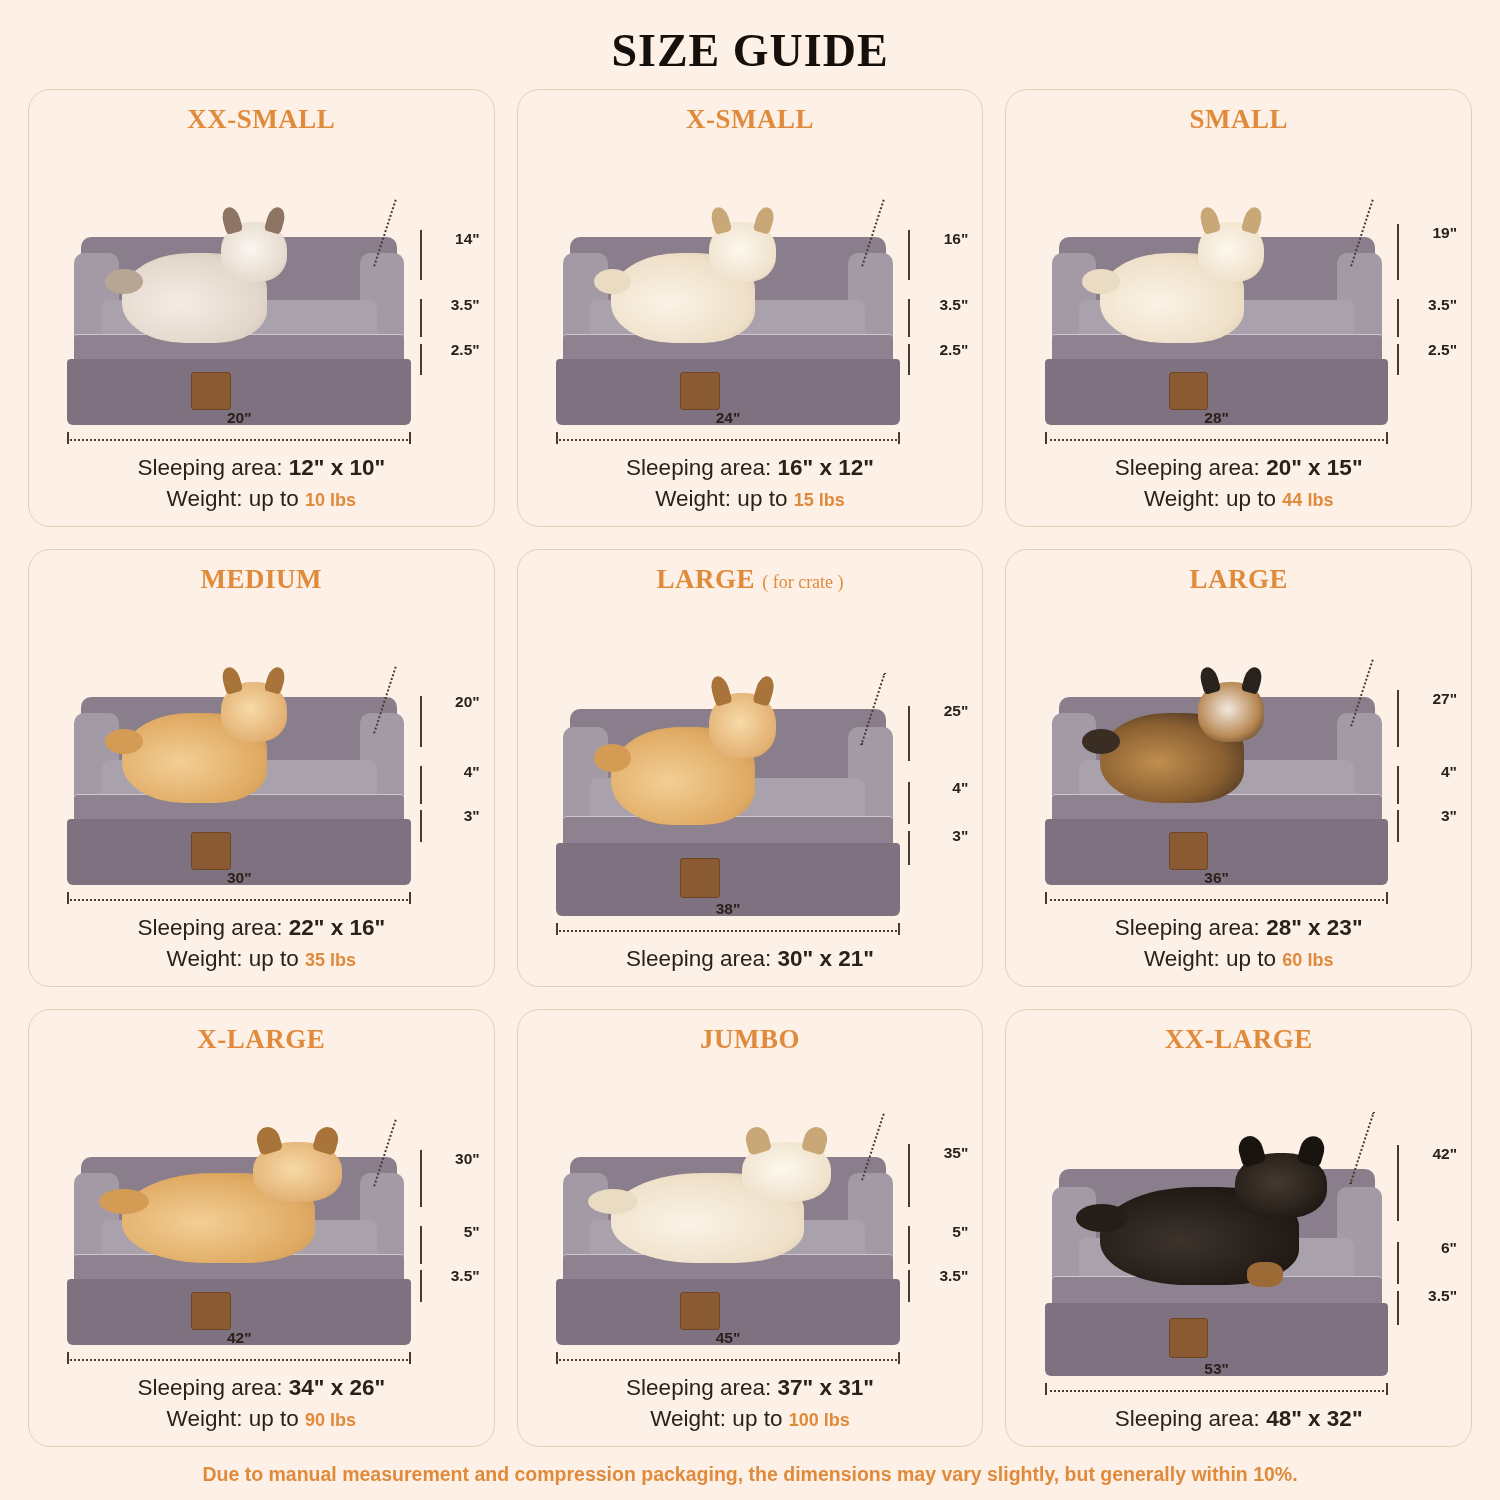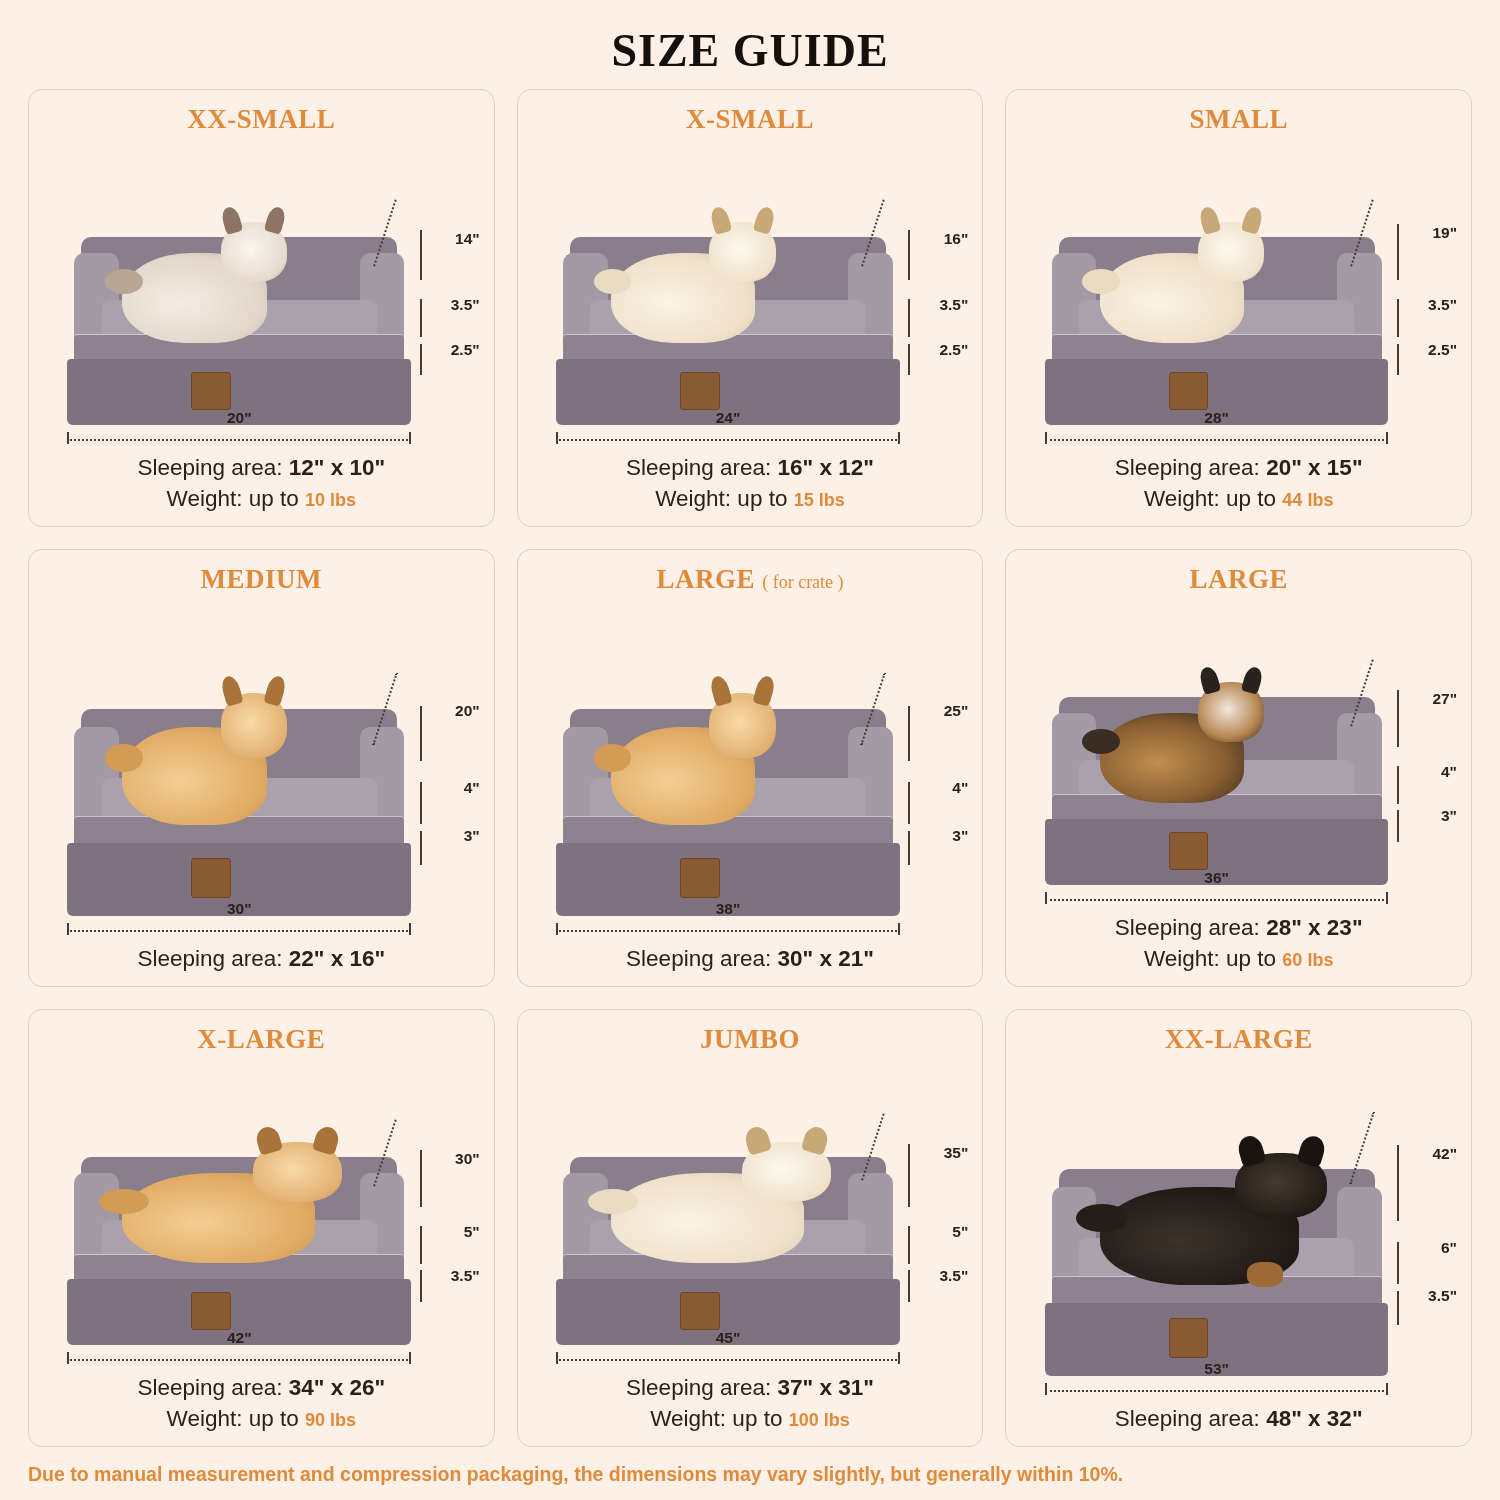--- a/index.html
+++ b/index.html
@@ -44,21 +44,21 @@
     flex: 1 1 auto;
     display: grid;
     grid-template-columns: repeat(3, 1fr);
     grid-template-rows: repeat(3, 1fr);
     column-gap: 22px;
     row-gap: 22px;
   }
   .card {
     background: #fdf1e7;
     border: 1.5px solid #e6cdb8;
-    border-radius: 14px;
+    border-radius: 22px;
     position: relative;
     display: flex;
     flex-direction: column;
     align-items: center;
     padding: 10px 12px 12px 12px;
     box-sizing: border-box;
     overflow: hidden;
   }
   .card-title {
     font-family: "Liberation Serif", serif;
@@ -293,21 +293,21 @@
   }
   .spec-line .val {
     font-weight: bold;
   }
   .spec-line .lbs {
     font-weight: bold;
     color: #e08a3c;
     font-size: 18px;
   }
   .footer {
-    text-align: left;
+    text-align: center;
     font-size: 19.5px;
     font-weight: bold;
     color: #e08a3c;
     margin-top: 16px;
     margin-bottom: 4px;
   }
 </style>
 </head>
 <body>
 
@@ -458,20 +458,21 @@
         <div class="vmark" style="top:68%; height:10%;"></div>
         <div class="vtext" style="top:67%;">3"</div>
         <div class="dim-h">
           <span class="tick-l"></span>
           <span class="tick-r"></span>
           <span class="dim-h-label">30"</span>
         </div>
       </div>
       <div class="specs">
         <div class="spec-line"><span>Sleeping area:</span> <span class="val">22" x 16"</span></div>
+        <div class="spec-line"><span>Weight: up to</span> <span class="lbs">35 lbs</span></div>
       </div>
     </div>
 
     <div class="card">
       <div class="card-title"><span>LARGE</span> <span class="note">( for crate )</span></div>
       <div class="illus">
         <div class="bed">
           <div class="back"></div>
           <div class="bolster-l"></div>
           <div class="bolster-r"></div>

